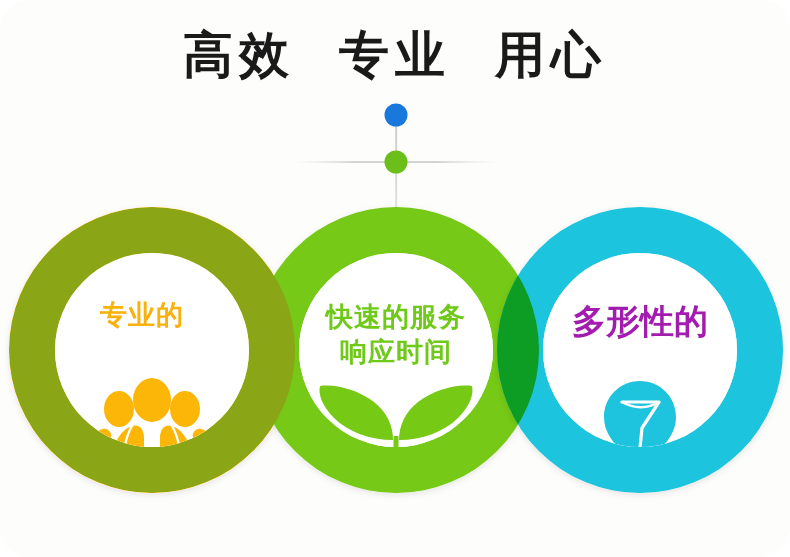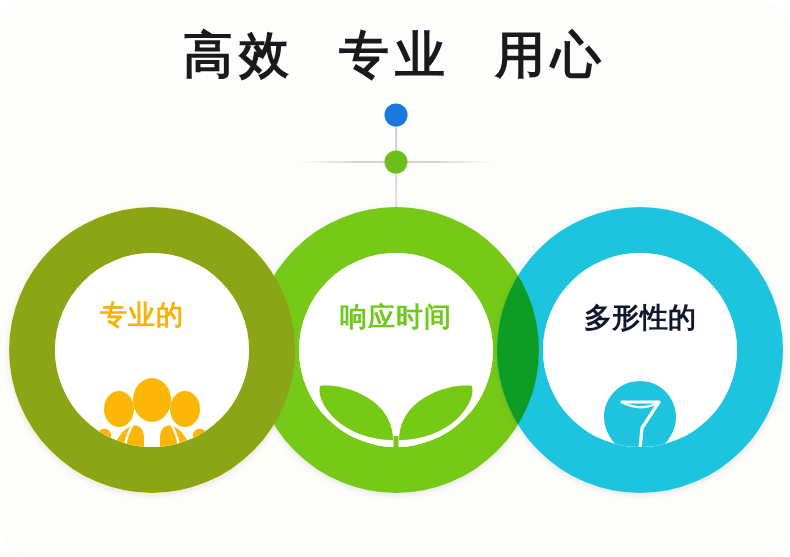--- a/index.html
+++ b/index.html
@@ -87,22 +87,22 @@
     left: 286px;
     top: 300px;
     width: 220px;
     color: #6fc919;
     font-size: 27px;
   }
   #text-3 {
     left: 522px;
     top: 300px;
     width: 236px;
-    color: #0f172a;
-    font-size: 28px;
+    color: #a21caf;
+    font-size: 34px;
   }
   #text-3 .line { letter-spacing: 0px; }
 </style>
 </head>
 <body>
 
 <div id="stage">
 
   <div class="headline">
     <span class="hl-word">高效</span><span class="hl-word">专业</span><span class="hl-word">用心</span>
@@ -280,20 +280,21 @@
         <rect x="627" y="466" width="27" height="3.2" fill="#ffffff"></rect>
       </g>
     </g>
   </svg>
 
   <div id="text-1" class="ring-text">
     <span class="line">专业的</span>
   </div>
 
   <div id="text-2" class="ring-text">
+    <span class="line">快速的服务</span>
     <span class="line">响应时间</span>
   </div>
 
   <div id="text-3" class="ring-text">
     <span class="line">多形性的</span>
   </div>
 
 </div>
 
 </body></html>

